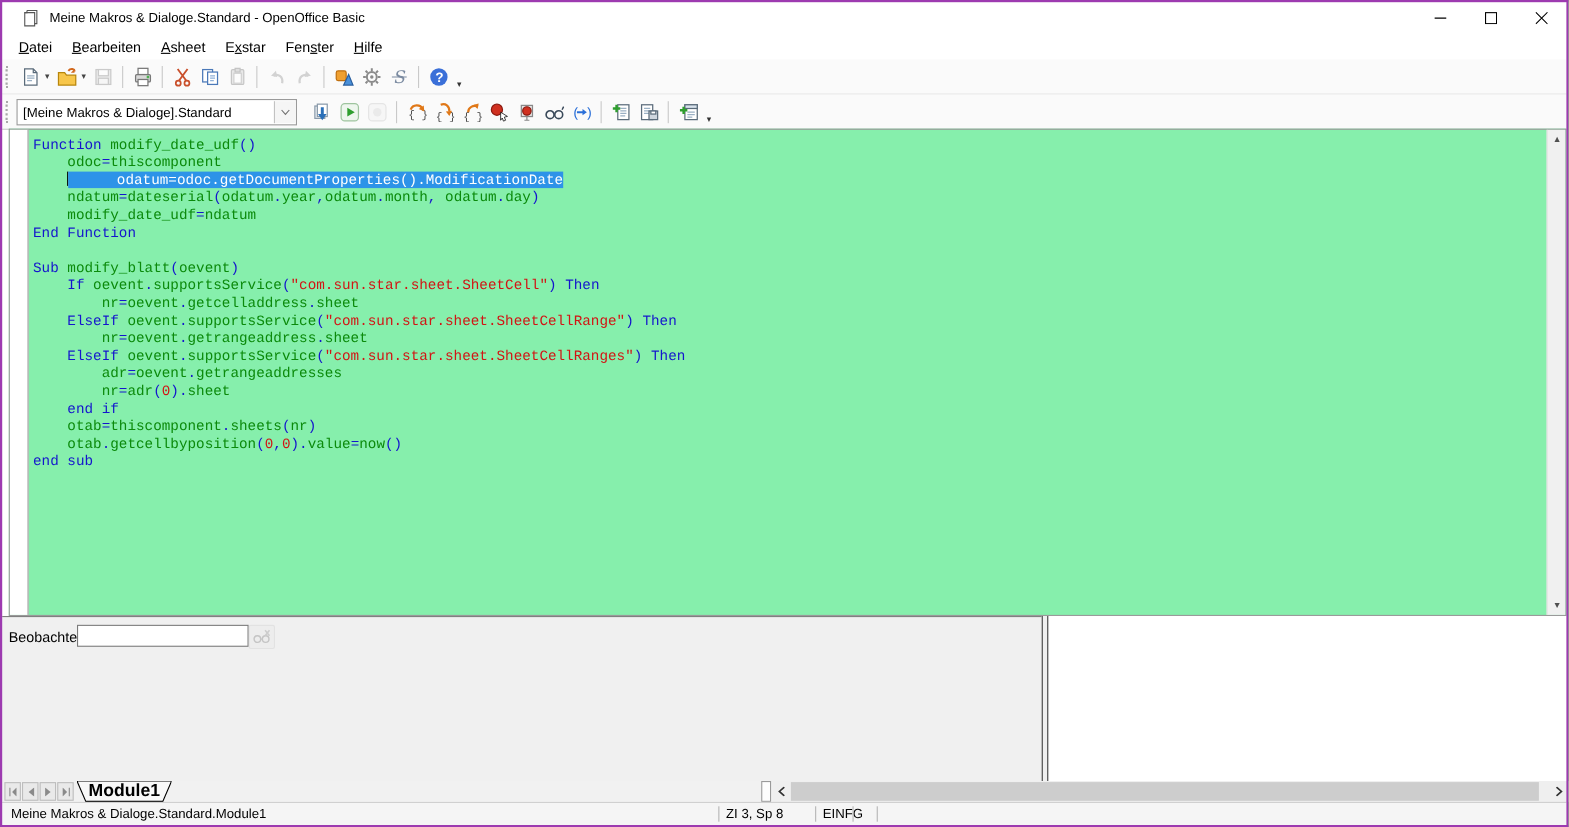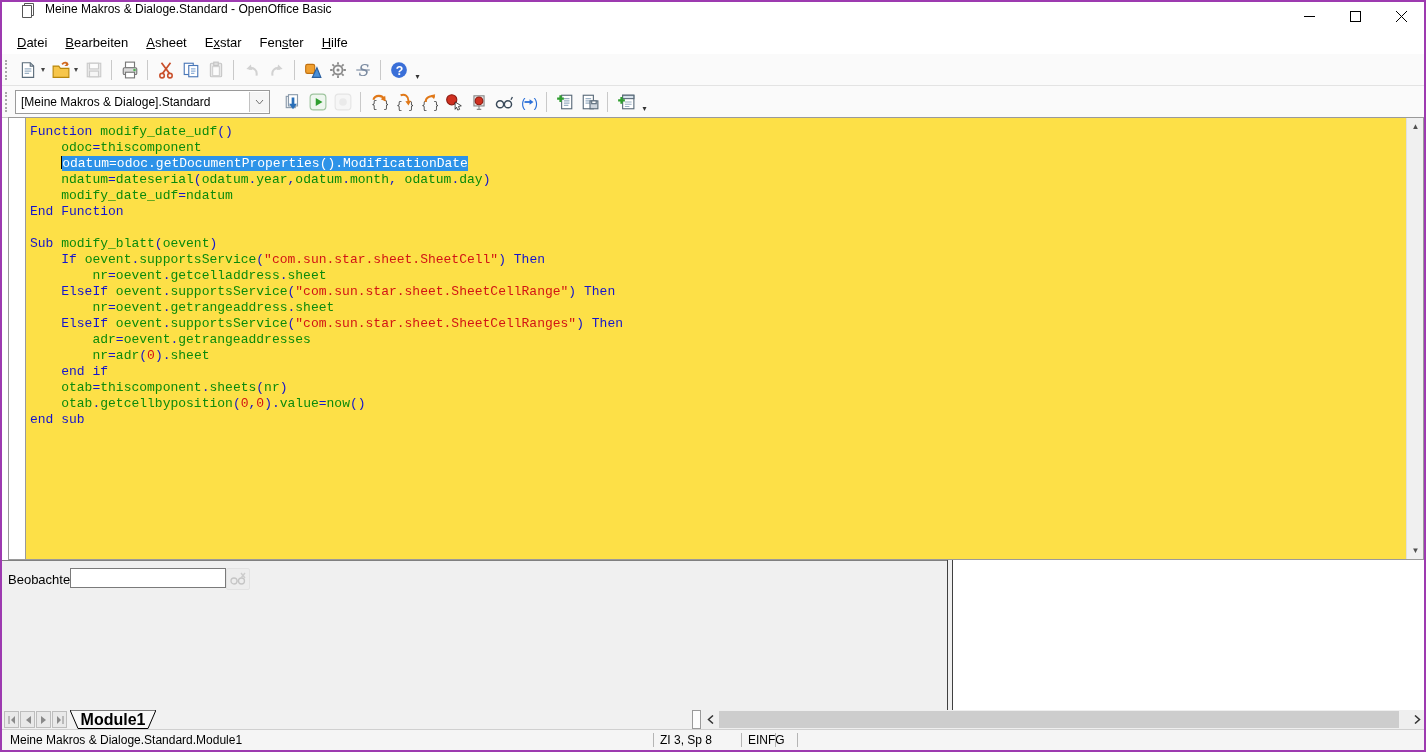--- a/index.html
+++ b/index.html
@@ -7,21 +7,21 @@
        font-family:"Liberation Sans",sans-serif;color:#000;}
   
   .frame{position:absolute;background:#9d3ab0;z-index:50;}
   #frame-top{left:0;top:0;width:1426px;height:2px;}
   #frame-bottom{left:0;top:750px;width:1426px;height:2px;}
   #frame-left{left:0;top:0;width:2px;height:752px;}
   #frame-right{left:1424px;top:0;width:2px;height:752px;}
 
   
   #titlebar{position:absolute;left:2px;top:2px;right:2px;height:28px;background:#fff;
-            display:flex;align-items:flex-start;}
+            display:flex;align-items:center;}
   #title-icon{margin-left:18px;width:16px;height:17px;flex:0 0 auto;}
   #title-text{margin-left:9px;font-size:12px;}
   #win-controls{margin-left:auto;display:flex;height:100%;}
   .win-btn{width:46px;height:100%;display:flex;align-items:center;justify-content:center;}
   .win-btn svg{display:block;}
 
   
   #menubar{position:absolute;left:2px;top:30px;right:2px;height:24px;background:#fff;
            display:flex;align-items:center;padding-left:6px;font-size:13px;}
   .menu-item{padding:2px 9px;}
@@ -38,32 +38,32 @@
   .dd-arrow{font-size:8px;color:#444;margin:0 3px 0 1px;}
   .tb-sep{width:1px;height:20px;background:#c9c9c9;margin:0 5px;flex:0 0 auto;}
   .overflow-btn{width:13px;height:25px;display:flex;align-items:flex-end;justify-content:center;font-size:8px;color:#333;padding-bottom:2px;}
 
   
   #library-combo{width:253px;height:22px;background:#fff;border:1px solid #9a9a9a;display:flex;align-items:center;margin-right:10px;flex:0 0 auto;}
   #library-combo .combo-text{flex:1;font-size:12px;padding-left:5px;white-space:nowrap;overflow:hidden;}
   #library-combo .combo-btn{width:19px;height:20px;border-left:1px solid #c2c2c2;background:#f5f5f5;display:flex;align-items:center;justify-content:center;}
 
   
-  #editor-frame{position:absolute;left:8px;top:117px;width:1416px;height:443px;border:1px solid #9a9a9a;background:#fde047;box-sizing:border-box;}
+  #editor-frame{position:absolute;left:8px;top:117px;width:1416px;height:443px;border:1px solid #9a9a9a;background:#86efac;box-sizing:border-box;}
   #gutter{position:absolute;left:0;top:0;width:16px;height:100%;background:#fff;border-right:1px solid #9a9a9a;}
   #code-area{position:absolute;left:17px;top:0;right:17px;height:100%;overflow:hidden;
              font-family:"Liberation Mono","DejaVu Sans Mono",monospace;font-size:13px;line-height:16px;
              padding:6px 0 0 4px;white-space:pre;}
   .code-line{height:16px;}
   .tok-k{color:#1414cd;}
   .tok-i{color:#0b8a0b;}
   .tok-s{color:#d21414;}
   .tok-n{color:#d21414;}
   .tok-p{color:#000;}
-  .tok-sel{background:#2d93e8;color:#fff;}
+  .tok-sel{background:#2d93e8;color:#fff;padding-left:44px;}
   .caret{display:inline-block;width:1px;height:13px;background:#000;vertical-align:-2px;}
 
   
   #editor-vscroll{position:absolute;right:0;top:0;width:17px;height:100%;background:#f0f0f0;border-left:1px solid #e0e0e0;box-sizing:border-box;}
   .scroll-arrow{position:absolute;left:0;width:17px;height:17px;display:flex;align-items:center;justify-content:center;color:#505050;font-size:8px;}
   #vscroll-up{top:0;}
   #vscroll-down{bottom:0;}
 
   
   #watch-panel{position:absolute;left:2px;top:560px;width:945px;height:150px;background:#f0f0f0;border-top:1px solid #808080;box-sizing:border-box;}

